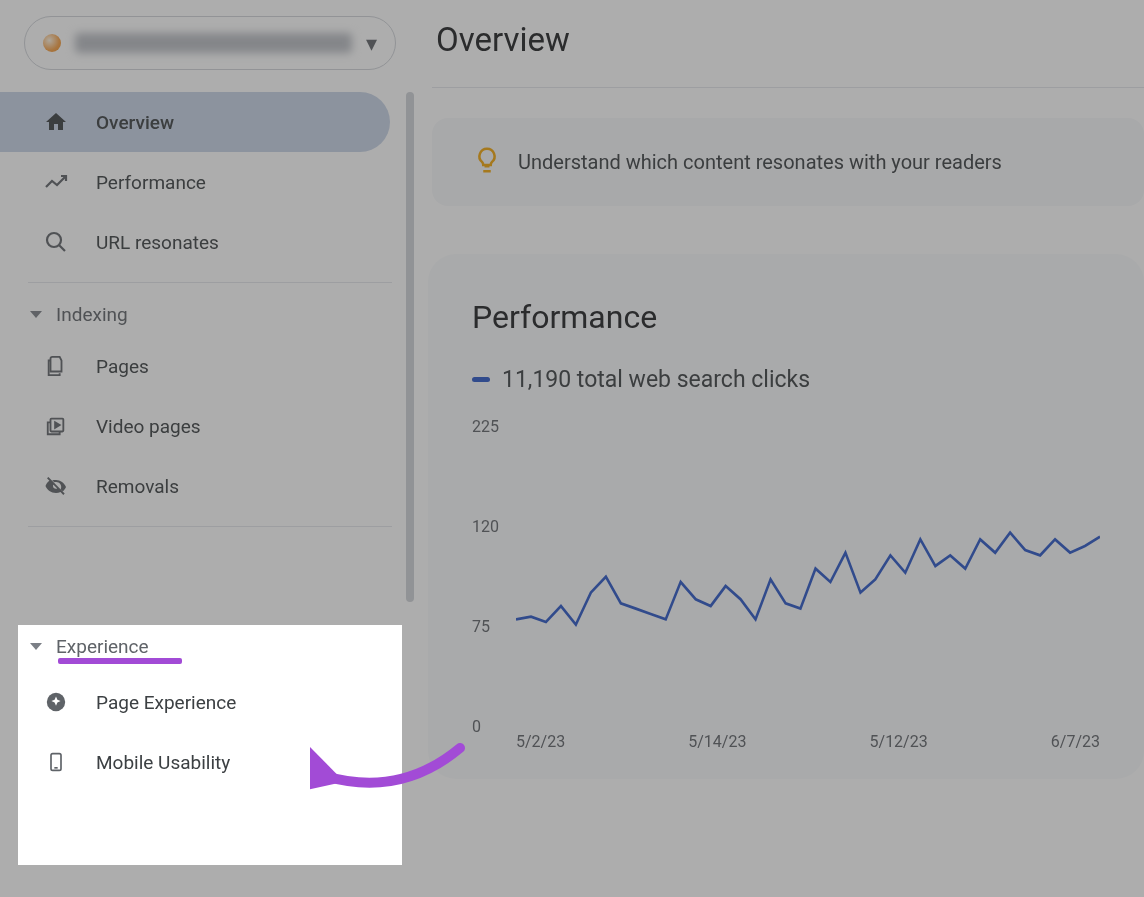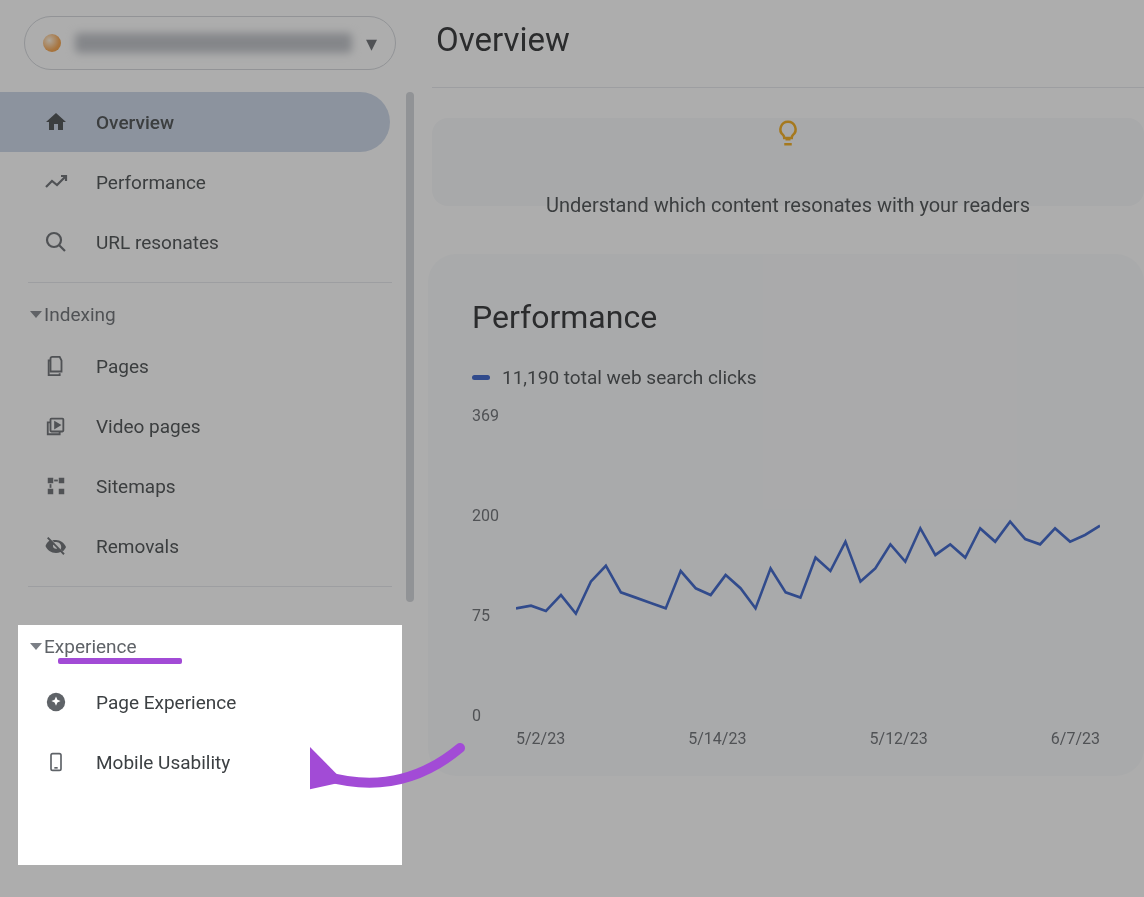--- a/index.html
+++ b/index.html
@@ -89,21 +89,21 @@
   display: flex;
   align-items: center;
   justify-content: center;
   color: #5f6368;
   flex: 0 0 24px;
 }
 .nav-item.active .nav-icon { color: #3c4043; }
 .section-hdr {
   display: flex;
   align-items: center;
-  gap: 2px;
+  gap: 14px;
   padding: 10px 28px 10px 30px;
   font-size: 19px;
   color: #5f6368;
   cursor: pointer;
 }
 .tri {
   width: 0; height: 0;
   border-left: 6px solid transparent;
   border-right: 6px solid transparent;
   border-top: 7px solid #7b7f86;
@@ -123,45 +123,44 @@
   font-weight: 400;
   margin: 4px 0 28px 4px;
 }
 .hr { border-top: 1px solid #e4e6ea; margin-bottom: 30px; }
 .insight {
   background: #f7f8fa;
   border-radius: 16px;
   height: 88px;
   display: flex;
   align-items: center;
-  gap: 41px;
+  gap: 16px;
   padding: 0 40px;
   margin-bottom: 48px;
-  flex-direction: column;
 }
 .bulb { color: #f2a50a; }
 .insight-text { font-size: 20px; color: #3c4043; }
 .perf-card {
   background: #f9fafc;
   border-radius: 28px;
   padding: 44px 44px 28px 44px;
   margin-left: -4px;
 }
 .perf-title {
   font-size: 32px;
   color: #202124;
   font-weight: 400;
   margin-bottom: 30px;
 }
 .legend {
   display: flex;
   align-items: center;
   gap: 12px;
-  margin-bottom: 26px;
-  font-size: 19px;
+  margin-bottom: 33px;
+  font-size: 23px;
   color: #3c4043;
 }
 .legend-dash {
   width: 18px; height: 5px; background: #2a56c6; border-radius: 3px;
 }
 .chart {
   position: relative;
   height: 300px;
   padding-left: 44px;
 }
@@ -171,21 +170,21 @@
   font-size: 16px;
   color: #5f6368;
   transform: translateY(-50%);
 }
 .x-axis {
   display: flex;
   justify-content: space-between;
   font-size: 16px;
   color: #5f6368;
   padding-left: 44px;
-  margin-top: 14px;
+  margin-top: 6px;
 }
 .plot {
   width: 100%;
   height: 100%;
 }
 .plot polyline {
   fill: none;
   stroke: #2a56c6;
   stroke-width: 2.4;
 }
@@ -289,33 +288,20 @@
         <span class="nav-icon">
           <svg viewBox="0 0 24 24" width="22" height="22" fill="none" stroke="currentColor" stroke-width="2">
               <rect x="6" y="4" width="14" height="14" rx="1"></rect>
               <path d="M6 8H3v13h13v-3"></path>
               <polygon points="11,8 16,11 11,14" fill="currentColor"></polygon>
             </svg>
         </span>
         <span>Video pages</span>
       </div>
 
-      <div class="nav-item">
-        <span class="nav-icon">
-          <svg viewBox="0 0 24 24" width="22" height="22" fill="currentColor">
-              <rect x="3" y="3" width="6" height="6"></rect>
-              <rect x="15" y="3" width="6" height="6"></rect>
-              <rect x="3" y="15" width="6" height="6"></rect>
-              <rect x="15" y="15" width="6" height="6"></rect>
-              <rect x="10" y="5" width="4" height="2"></rect>
-              <rect x="5" y="10" width="2" height="4"></rect>
-            </svg>
-        </span>
-        <span>Sitemaps</span>
-      </div>
 
       <div class="nav-item">
         <span class="nav-icon">
           <svg viewBox="0 0 24 24" width="24" height="24" fill="currentColor">
               <path d="M12 6c4.5 0 8.3 2.9 10 7-.7 1.7-1.8 3.2-3.2 4.3l-2.1-2.1A5 5 0 0 0 12 8c-.6 0-1.2.1-1.7.3L8.2 6.2C9.4 6.1 10.7 6 12 6zM3 4.3 5.4 6.7C3.6 8 2.2 9.8 1.5 12c1.7 4.1 5.5 7 10.5 7 1.6 0 3.1-.3 4.5-.9l2.8 2.8 1.4-1.4L4.4 2.9 3 4.3zm6.5 6.5 3.7 3.7c-.4.2-.8.3-1.2.3A3 3 0 0 1 9 12c0-.4.1-.8.3-1.2z"></path>
             </svg>
         </span>
         <span>Removals</span>
       </div>
 
@@ -339,21 +325,21 @@
     <div class="perf-card">
       <h2 class="perf-title">Performance</h2>
       <div class="legend">
         <div class="legend-dash"></div>
         <span>11,190 total web search clicks</span>
       </div>
       <div class="chart">
         <svg class="plot" viewBox="0 0 560 260" preserveAspectRatio="none">
           <polyline id="chart-line" points="0.0,167.6 14.4,165.2 28.7,169.9 43.1,156.0 57.4,172.2 71.8,144.4 86.2,130.6 100.5,153.7 114.9,158.3 129.2,162.9 143.6,167.6 157.9,135.2 172.3,150.2 186.7,156.0 201.0,138.7 215.4,150.2 229.7,167.6 244.1,132.9 258.5,153.7 272.8,158.3 287.2,123.6 301.5,135.2 315.9,109.8 330.3,144.4 344.6,132.9 359.0,112.1 373.3,127.1 387.7,98.2 402.1,121.3 416.4,112.1 430.8,123.6 445.1,98.2 459.5,109.8 473.8,92.4 488.2,107.5 502.6,112.1 516.9,98.2 531.3,109.8 545.6,104.0 560.0,95.9"></polyline>
         </svg>
-      <div class="y-label" style="top: 100%;">0</div><div class="y-label" style="top: 66.6667%;">75</div><div class="y-label" style="top: 33.3333%;">200</div><div class="y-label" style="top: 0%;">369</div></div>
+      <div class="y-label" style="top: 100%;">0</div><div class="y-label" style="top: 66.6667%;">75</div><div class="y-label" style="top: 33.3333%;">120</div><div class="y-label" style="top: 0%;">225</div></div>
       <div class="x-axis">
           <span>5/2/23</span>
           <span>5/14/23</span>
           <span>5/12/23</span>
           <span>6/7/23</span>
         </div>
     </div>
   </div>
 </div>
 

